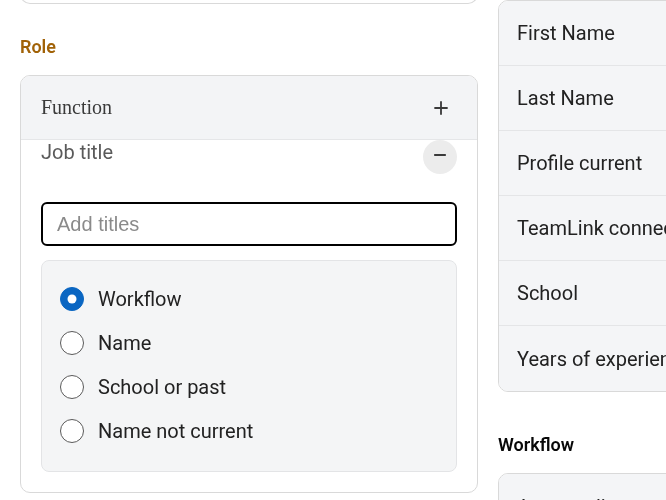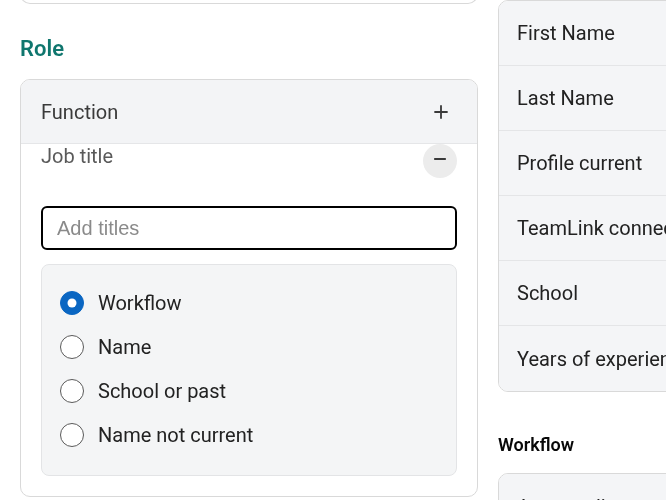--- a/index.html
+++ b/index.html
@@ -26,38 +26,39 @@
   }
   .prev-card {
     height: 12px;
     border: 1px solid #d9d9d9;
     border-top: none;
     border-radius: 0 0 10px 10px;
     background: #fff;
   }
   .section-label {
     margin-top: 32px;
-    font-size: 22px;
+    font-size: 18px;
     font-weight: 600;
-    color: #0f766e;
+    color: #a16207;
   }
   .card {
     margin-top: 18px;
     border: 1px solid #d9d9d9;
     border-radius: 10px;
     background: #fff;
     overflow: hidden;
     position: relative;
   }
   .filter-row {
     display: flex;
     align-items: center;
     justify-content: space-between;
     padding: 0 20px;
     height: 64px;
+    font-family: Liberation Serif, serif;
   }
   .filter-row.collapsed {
     background: #f3f4f6;
     border-bottom: 1px solid #e5e6e8;
   }
   .filter-row .label {
     font-size: 20px;
     font-weight: 400;
     color: #3a3a3a;
   }

